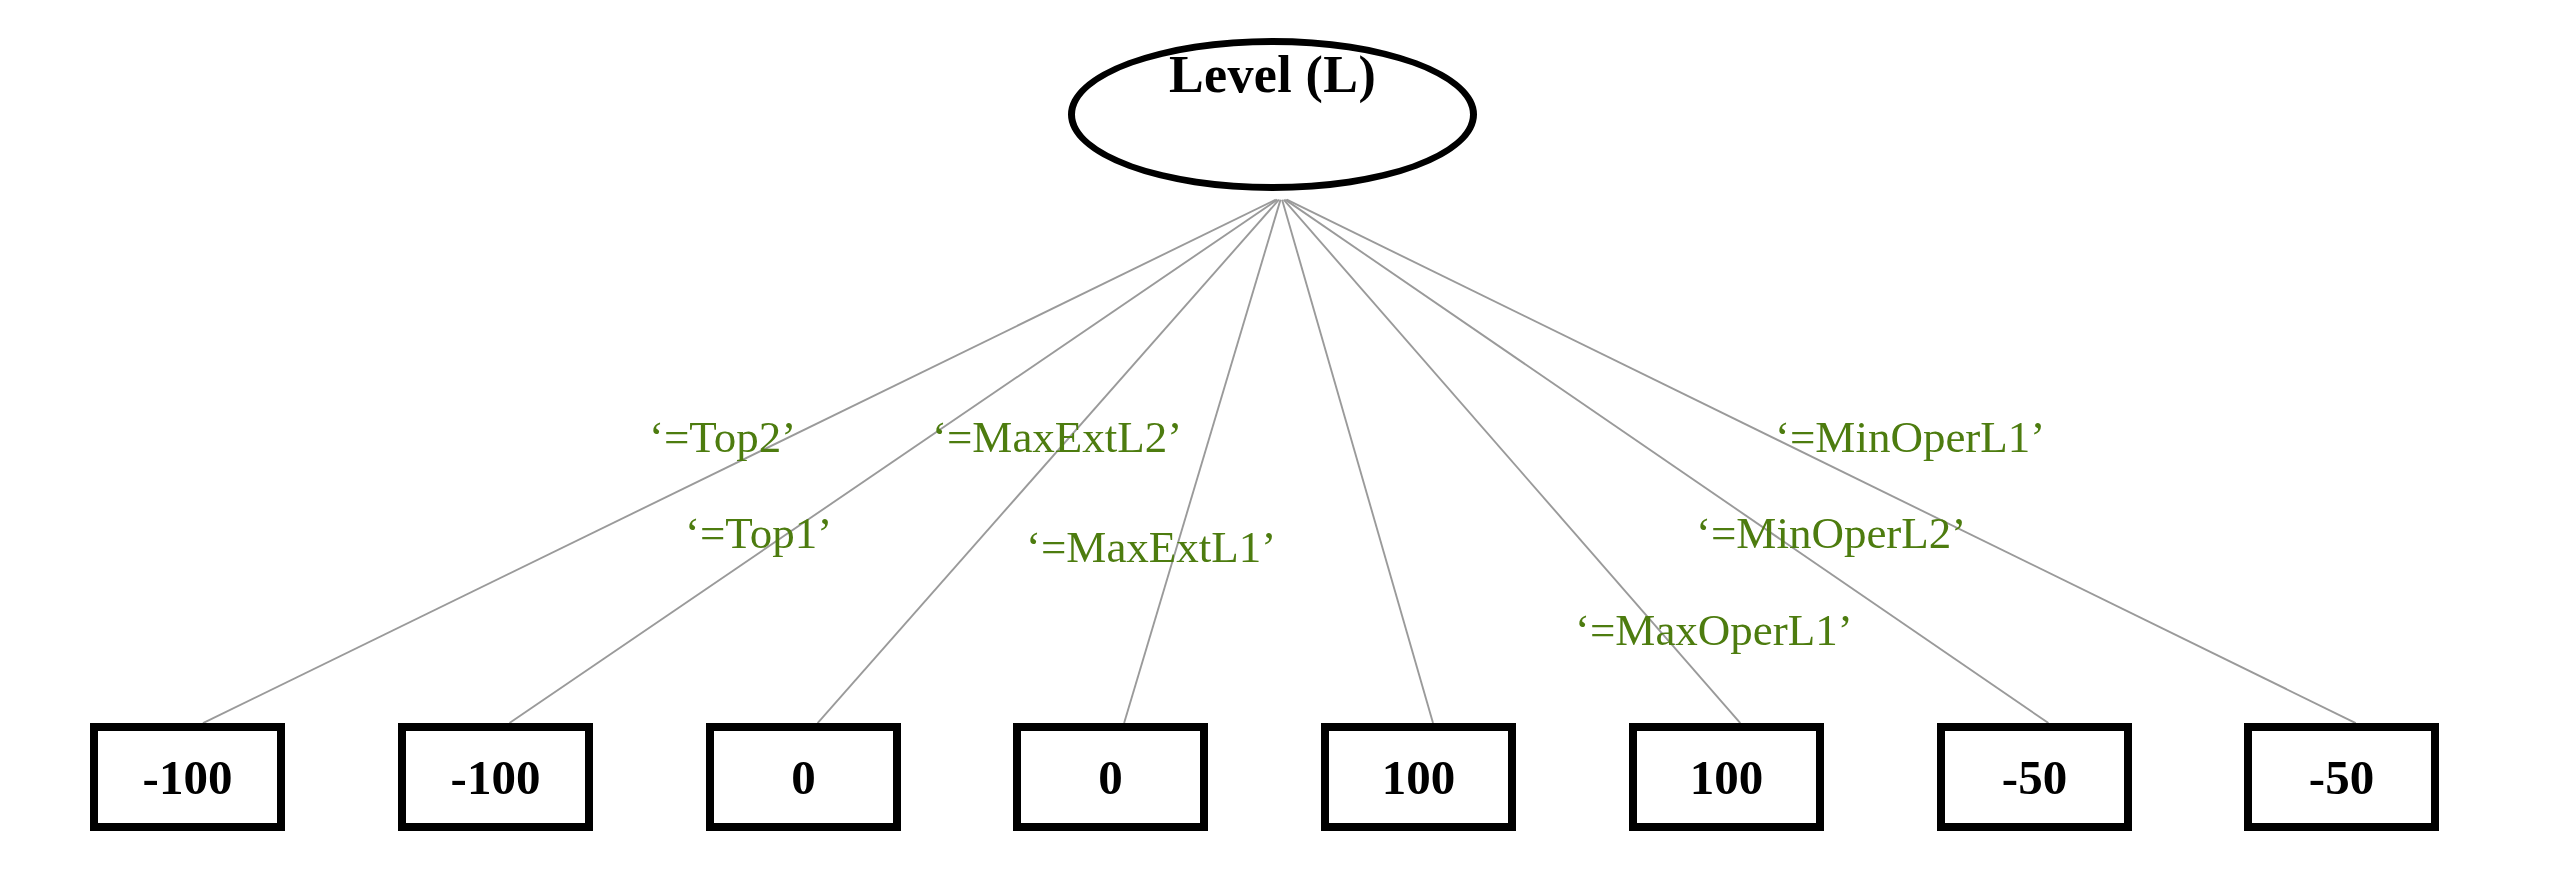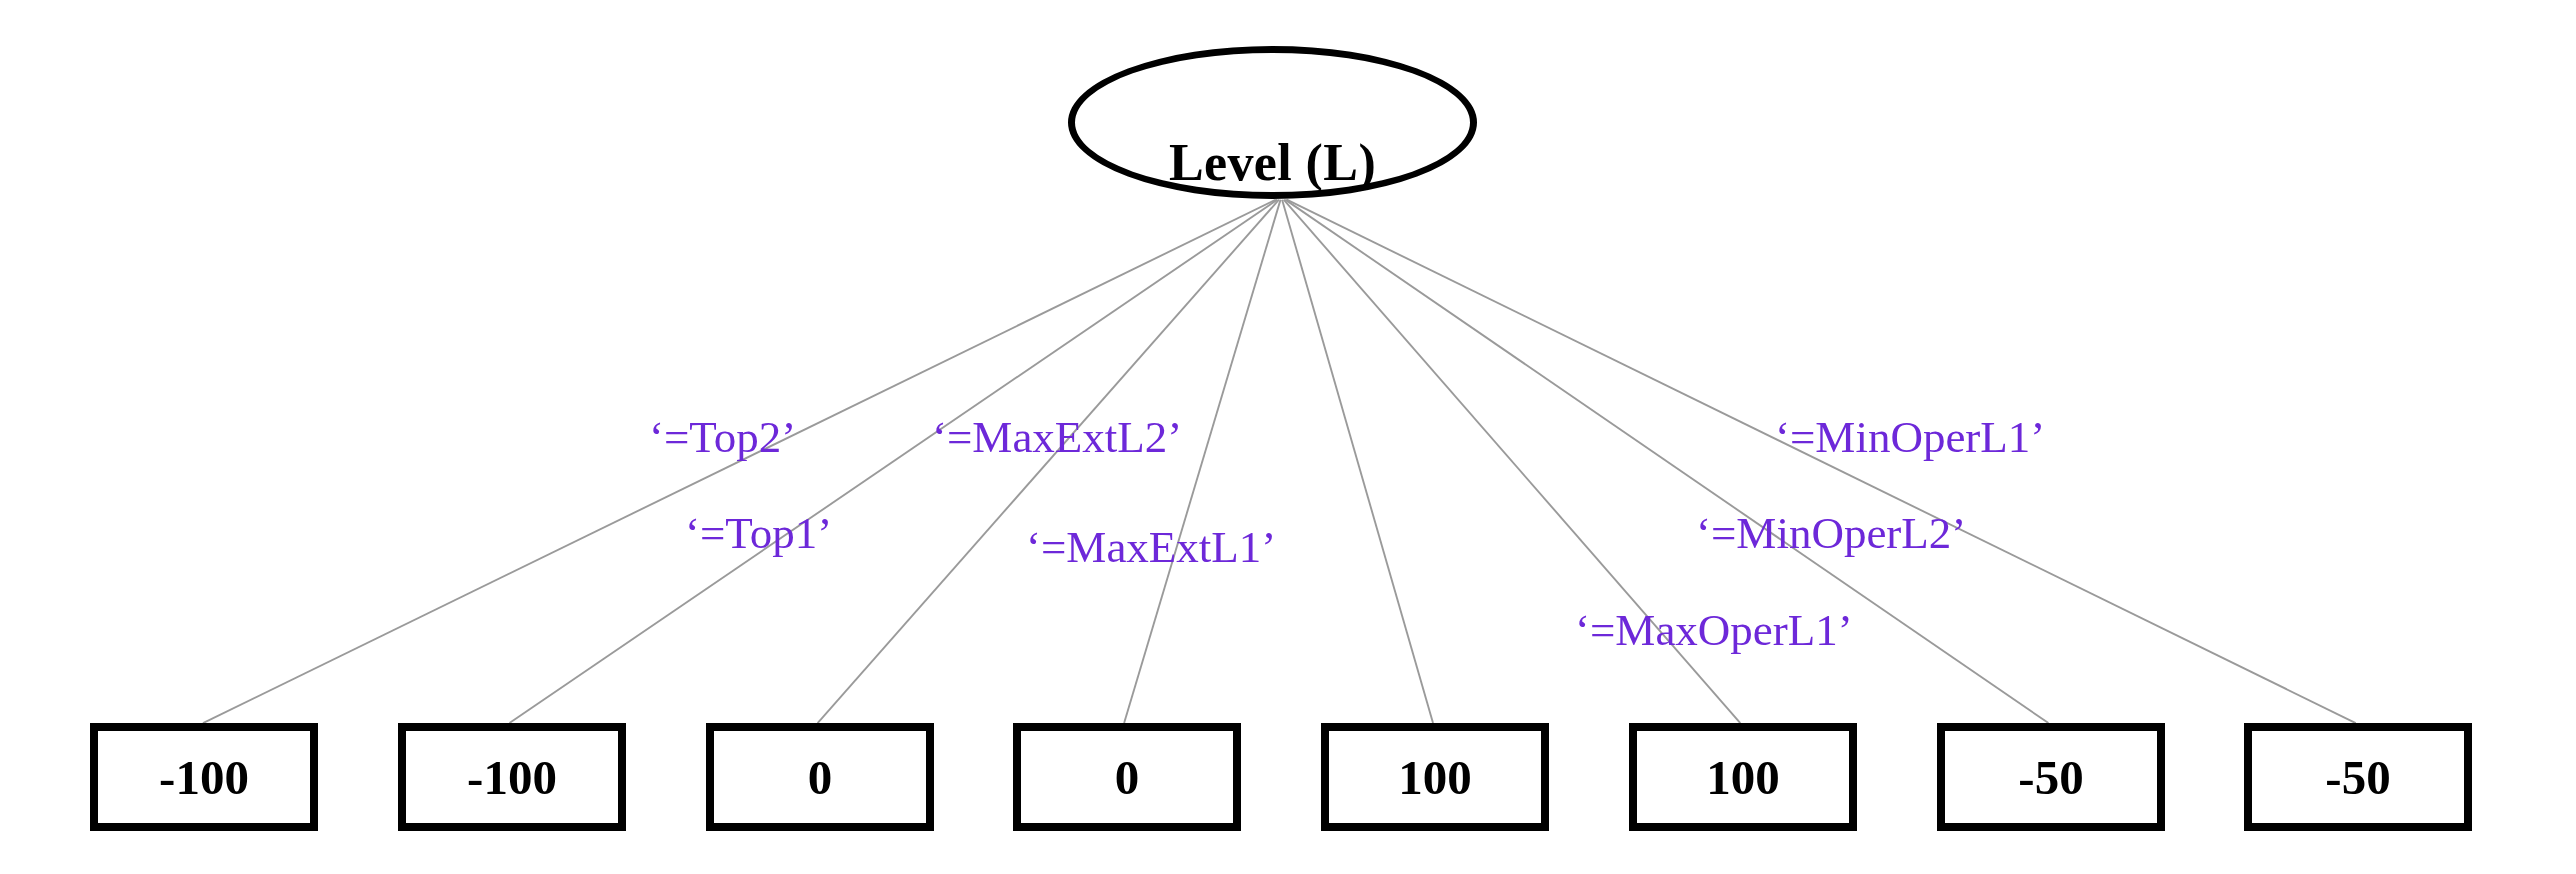--- a/index.html
+++ b/index.html
@@ -20,62 +20,62 @@
   #edge-layer {
     position: absolute;
     left: 0;
     top: 0;
     width: 2576px;
     height: 874px;
   }
   .root-node {
     position: absolute;
     left: 1068px;
-    top: 46px;
+    top: 38px;
     width: 409px;
     height: 153px;
     border: 7px solid #000000;
     border-radius: 50% / 50%;
     background: #ffffff;
     box-sizing: border-box;
     display: flex;
-    align-items: flex-end;
+    align-items: flex-start;
     justify-content: center;
   }
   .root-label {
     font-size: 52px;
     font-weight: bold;
     color: #000000;
     letter-spacing: 0.4px;
     white-space: nowrap;
   }
   .leaf-node {
     position: absolute;
     top: 723px;
-    width: 228px;
+    width: 195px;
     height: 108px;
     border: 8.6px solid #000000;
     background: #ffffff;
     box-sizing: border-box;
     display: flex;
     align-items: center;
     justify-content: center;
   }
   .leaf-label {
     font-size: 49px;
     font-weight: bold;
     color: #000000;
     line-height: 1;
     white-space: nowrap;
   }
   .edge-label {
     position: absolute;
     font-size: 45px;
     font-weight: normal;
-    color: #6d28d9;
+    color: #4d7c0f;
     white-space: nowrap;
     line-height: 1;
   }
 </style>
 </head>
 <body>
 
 <div id="canvas">
 
   <svg id="edge-layer" viewBox="0 0 3277 1112" xmlns="http://www.w3.org/2000/svg">

